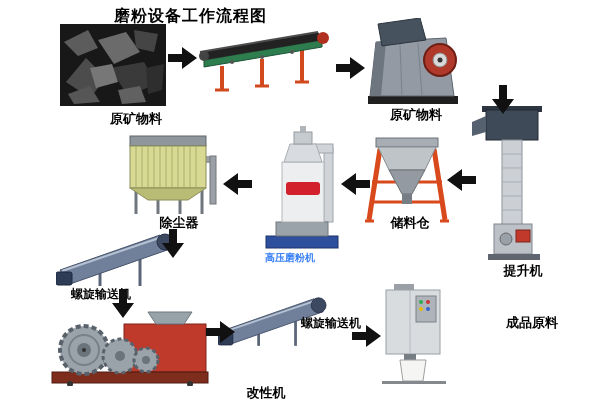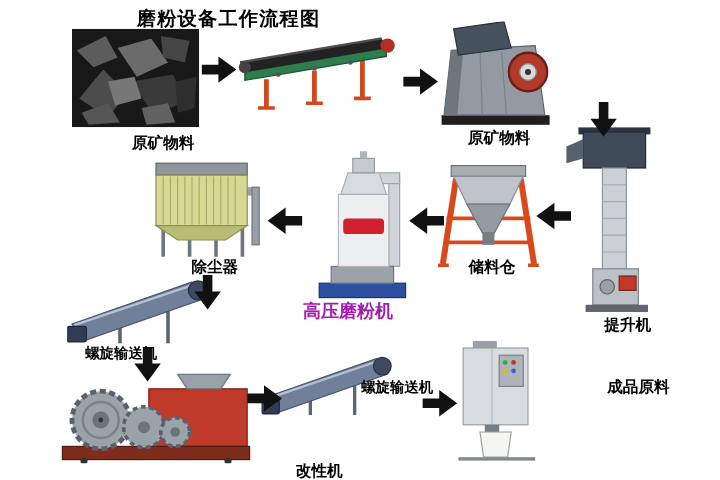--- a/index.html
+++ b/index.html
@@ -3,21 +3,21 @@
 <meta charset="utf-8">
 <style>
   html,body{margin:0;padding:0;background:#fff;}
   .canvas{position:relative;width:600px;height:400px;background:#ffffff;
     font-family:"Liberation Sans",sans-serif;overflow:hidden;}
   .title{position:absolute;left:114px;top:6px;font-size:16px;font-weight:700;color:#000;letter-spacing:1px;}
   .node{position:absolute;}
   .node svg{display:block;}
   .lbl{position:absolute;font-weight:700;font-size:13px;color:#000;text-align:center;line-height:1.1;white-space:nowrap;}
   .lbl.small{font-size:12px;}
-  .lbl.red{color:#a21caf;font-size:15px;}
+  .lbl.red{color:#3b82f6;font-size:10px;}
   .arrow{position:absolute;width:30px;height:24px;}
   .arrow.down{transform:rotate(90deg);}
   .arrow.left{transform:rotate(180deg);}
 </style>
 </head>
 <body>
 
 <div class="canvas">
 
   <div class="title">磨粉设备工作流程图</div>

